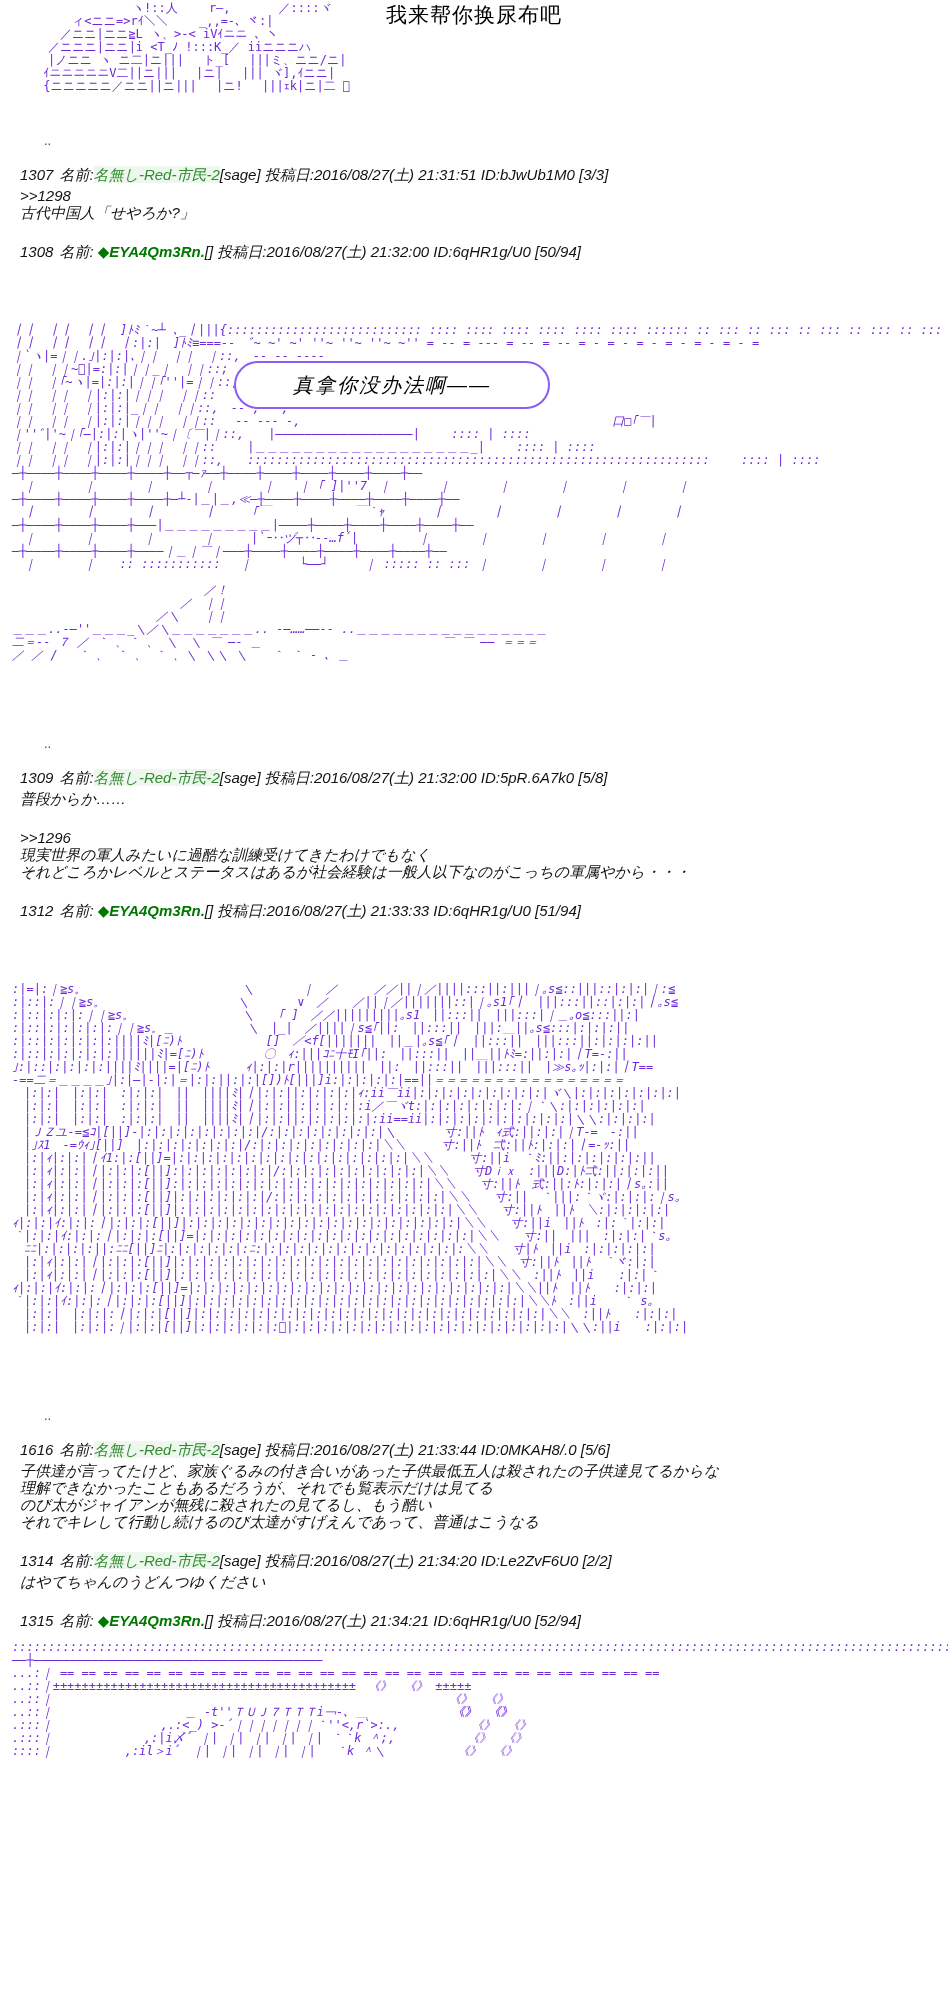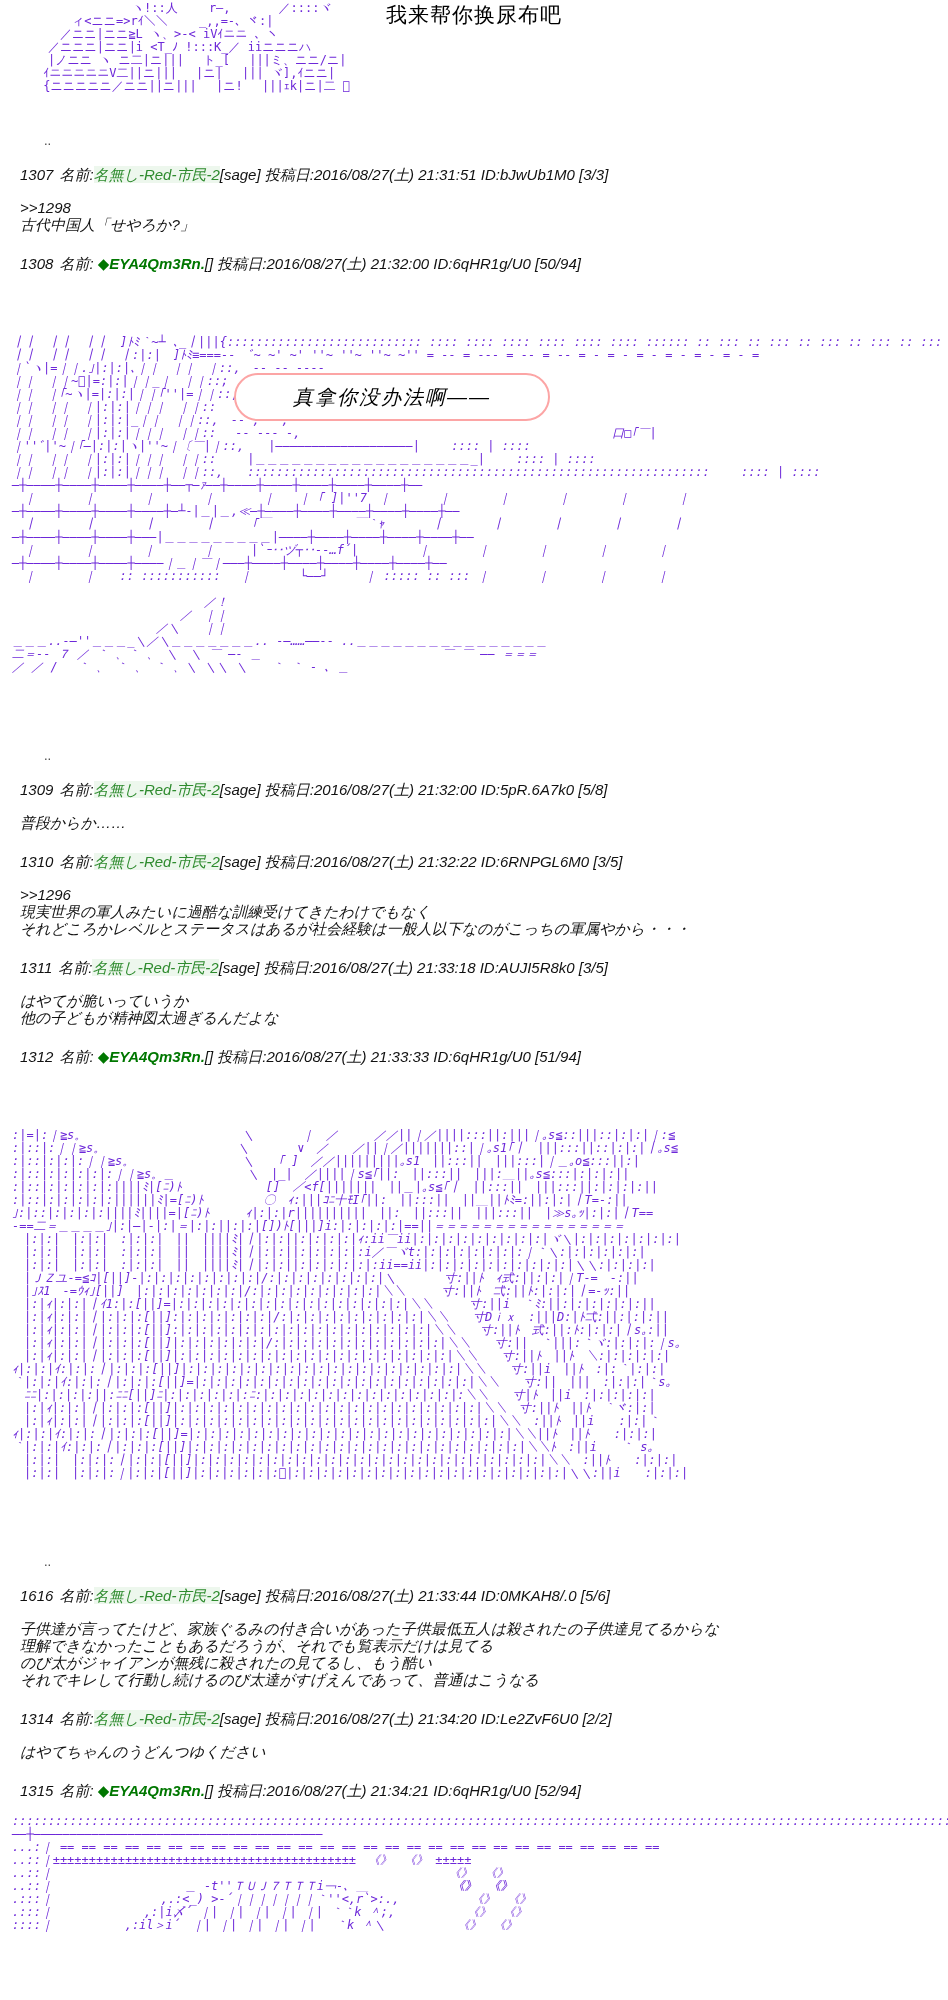--- a/index.html
+++ b/index.html
@@ -22,27 +22,27 @@
   .aa-top { margin-left: 14px; }
   .dots { font-size: 13px; color: #444; margin: 74px 0 18px 34px; }
   #posts > .dots:first-child { margin-top: 40px; }
   .post { font-size: 15px; line-height: 17px; margin-left: 10px; font-style: italic; }
   .post + .post { margin-top: 22px; }
   .dots + .post { margin-top: 6px; }
   .post-header { white-space: nowrap; }
   .no { margin-right: 6px; }
   .name { color: #2e8b2e; background: #edf7ed; }
   .name.trip { color: #007700; background: none; font-weight: bold; }
-  .post-body { margin-top: 16px; }
+  .post-body { margin-top: 4px; }
   .line { min-height: 17px; }
   .aa-wrap { position: relative; margin-top: 64px; margin-left: -8px; }
   .post:last-child .aa-wrap { margin-top: 12px; }
   .bubble {
     position: absolute; top: 37px; left: 222px; width: 316px; height: 48px;
-    border: 2px solid #fca5a5; border-radius: 26px; background: #fff;
+    border: 2px solid #8b5cf6; border-radius: 26px; background: #fff;
     display: flex; align-items: center; justify-content: center;
     font-size: 20px; letter-spacing: 2px; color: #000;
     font-family: "Liberation Sans", "DejaVu Sans", sans-serif;
   }
 </style>
 </head>
 <body>
 
 <div class="page">
   <div class="title">我来帮你换尿布吧</div>
@@ -101,35 +101,27 @@
   <div class="dots">..</div>
 
   <div class="post">
     <div class="post-header"><span class="no">1309</span><span class="label">名前:</span><span class="name">名無し-Red-市民-2</span><span class="mail">[sage]</span><span class="tail"> 投稿日:2016/08/27(土) 21:32:00 ID:5pR.6A7k0 [5/8]</span></div>
     <div class="post-body">
           <div class="line">普段からか……</div>
         </div>
   </div>
 
   <div class="post">
-    <div class="post-header"><span class="no">1310</span><span class="label">名前:</span><span class="name">名無し-Red-市民-2</span><span class="mail">[sage]</span><span class="tail"> 投稿日:2016/08/27(土) 21:32:22 ID:6RNPGL6M0 [3/5]</span></div>
     <div class="post-body">
           <div class="line">&gt;&gt;1296</div>
           <div class="line">現実世界の軍人みたいに過酷な訓練受けてきたわけでもなく</div>
           <div class="line">それどころかレベルとステータスはあるが社会経験は一般人以下なのがこっちの軍属やから・・・</div>
         </div>
   </div>
 
-  <div class="post">
-    <div class="post-header"><span class="no">1311</span><span class="label">名前:</span><span class="name">名無し-Red-市民-2</span><span class="mail">[sage]</span><span class="tail"> 投稿日:2016/08/27(土) 21:33:18 ID:AUJI5R8k0 [3/5]</span></div>
-    <div class="post-body">
-          <div class="line">はやてが脆いっていうか</div>
-          <div class="line">他の子どもが精神図太過ぎるんだよな</div>
-        </div>
-  </div>
 
   <div class="post">
     <div class="post-header"><span class="no">1312</span><span class="label">名前: </span><span class="name trip">◆EYA4Qm3Rn.</span><span class="mail">[]</span><span class="tail"> 投稿日:2016/08/27(土) 21:33:33 ID:6qHR1g/U0 [51/94]</span></div>
     <div class="post-body"></div>
   <div class="aa-wrap">
           <pre class="aa">:|=|:｜≧s。　　　　　　　　　　　　　＼　　　　｜　／　　　／／||｜／||||:::||:|||｜｡s≦::|||::|:|:|｜:≦
 :|::|:｜｜≧s。　　　　　　　　　　　＼　　　　∨　／　　／||｜／|||||||::|｜｡s1｢｜　|||:::||::|:|:|｜｡s≦
 :|::|:|:|:｜｜≧s。　　　　　　　　　＼　　｢ ]　／／|||||||||｡s1　||:::||　|||:::|｜＿｡o≦:::||:|
 :|::|:|:|:|:|:｜｜≧s。＿　　　　　　＼　|_|　／||||｜s≦｢||:　||:::||　|||:＿||｡s≦:::|:|:|:||
 :|::|:|:|:|:|:||||ﾐ|[ﾆ)ﾄ　　　　　　　[]　／&lt;f[|||||||　||＿|｡s≦｢｜　||:::||　|||:::||:|:|:|:||

